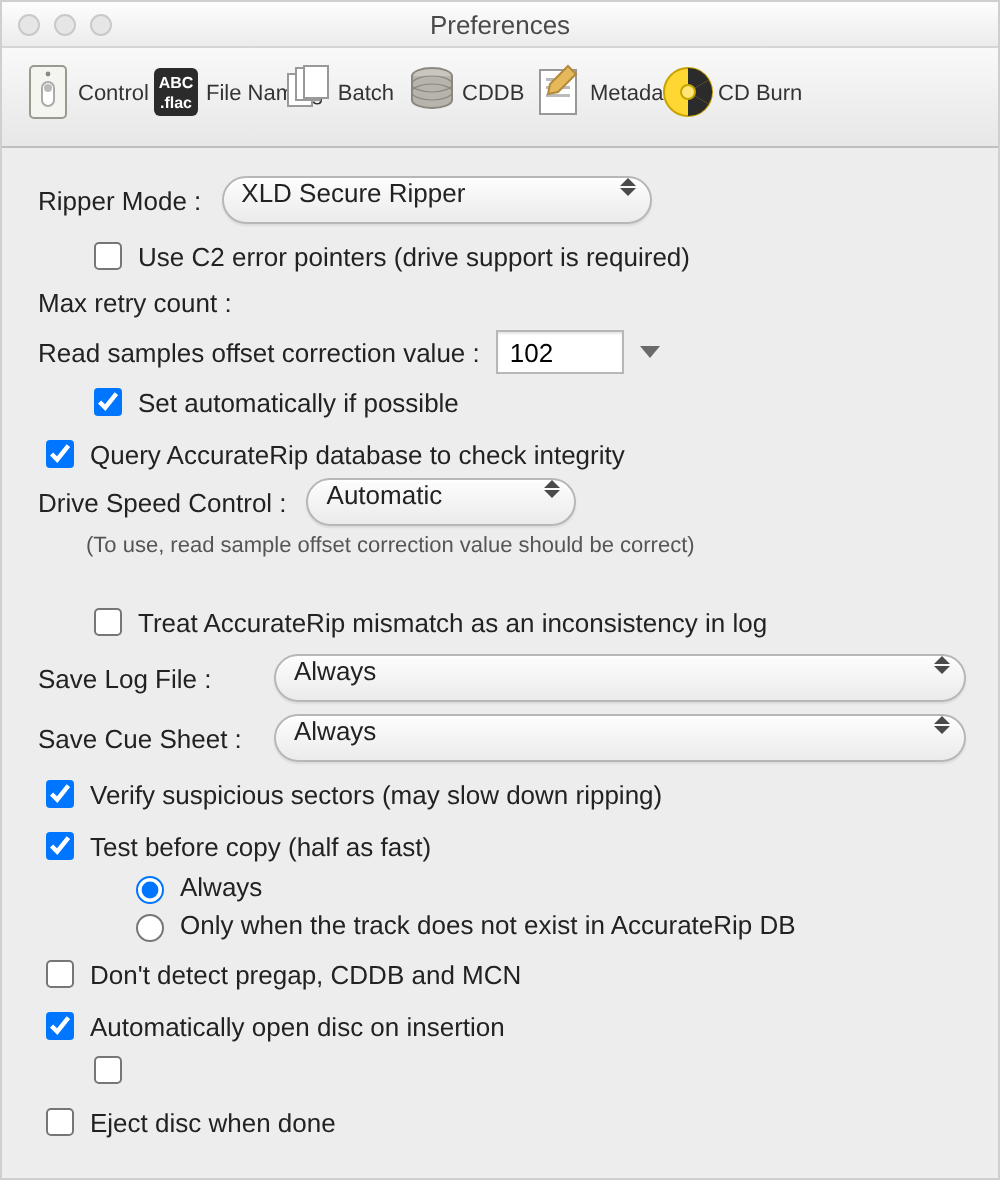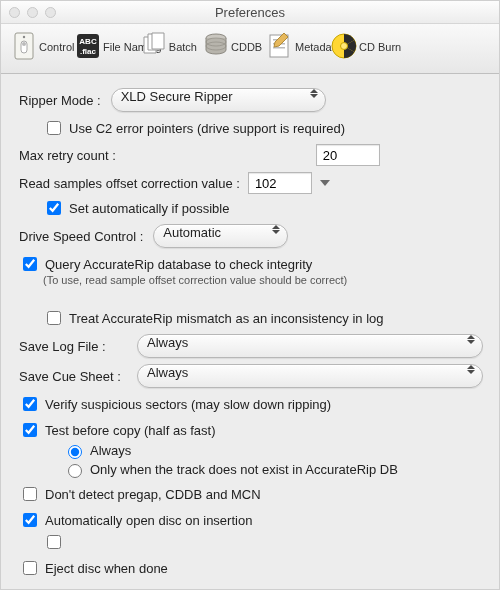--- a/index.html
+++ b/index.html
@@ -137,56 +137,55 @@
     <div class="row indent1">
       <label class="cb">
         <input type="checkbox" id="cb-c2" style="">
         <span class="cb-label">Use C2 error pointers (drive support is required)</span>
       </label>
     </div>
 
     <div class="row">
       <span class="lbl">Max retry count :</span>
       <span style="flex:1;max-width:200px"></span>
-      <input class="inp" style="width: 50px;" value="20">
     </div>
 
     <div class="row">
       <span class="lbl">Read samples offset correction value :</span>
       <span style="width:8px"></span>
       <input class="inp" style="width: 50px;" value="102">
       <span class="tri"></span>
     </div>
 
     <div class="row indent1" style="margin-top:-2px">
       <label class="cb">
         <input type="checkbox" id="cb-auto" checked="" style="">
         <span class="cb-label">Set automatically if possible</span>
       </label>
     </div>
 
+    <div class="row" style="margin-bottom:2px">
+      <label class="cb">
+        <input type="checkbox" id="cb-acc" checked="" style="">
+        <span class="cb-label">Query AccurateRip database to check integrity</span>
+      </label>
+    </div>
+
     <div class="row">
       <span class="lbl">Drive Speed Control :</span>
       <span style="width:10px"></span>
       <div class="sel-wrap" style="width:120px">
         <span class="sel-text">Automatic</span>
         <span style="flex:1"></span>
         <span class="sel-arr">
             <span class="up"></span>
             <span class="dn"></span>
           </span>
       </div>
     </div>
-
-    <div class="row" style="margin-bottom:2px">
-      <label class="cb">
-        <input type="checkbox" id="cb-acc" checked="" style="">
-        <span class="cb-label">Query AccurateRip database to check integrity</span>
-      </label>
-    </div>
     <div class="hint">(To use, read sample offset correction value should be correct)</div>
 
     <div class="row indent1">
       <label class="cb">
         <input type="checkbox" id="cb-mis" style="">
         <span class="cb-label">Treat AccurateRip mismatch as an inconsistency in log</span>
       </label>
     </div>
 
     <div class="row">

